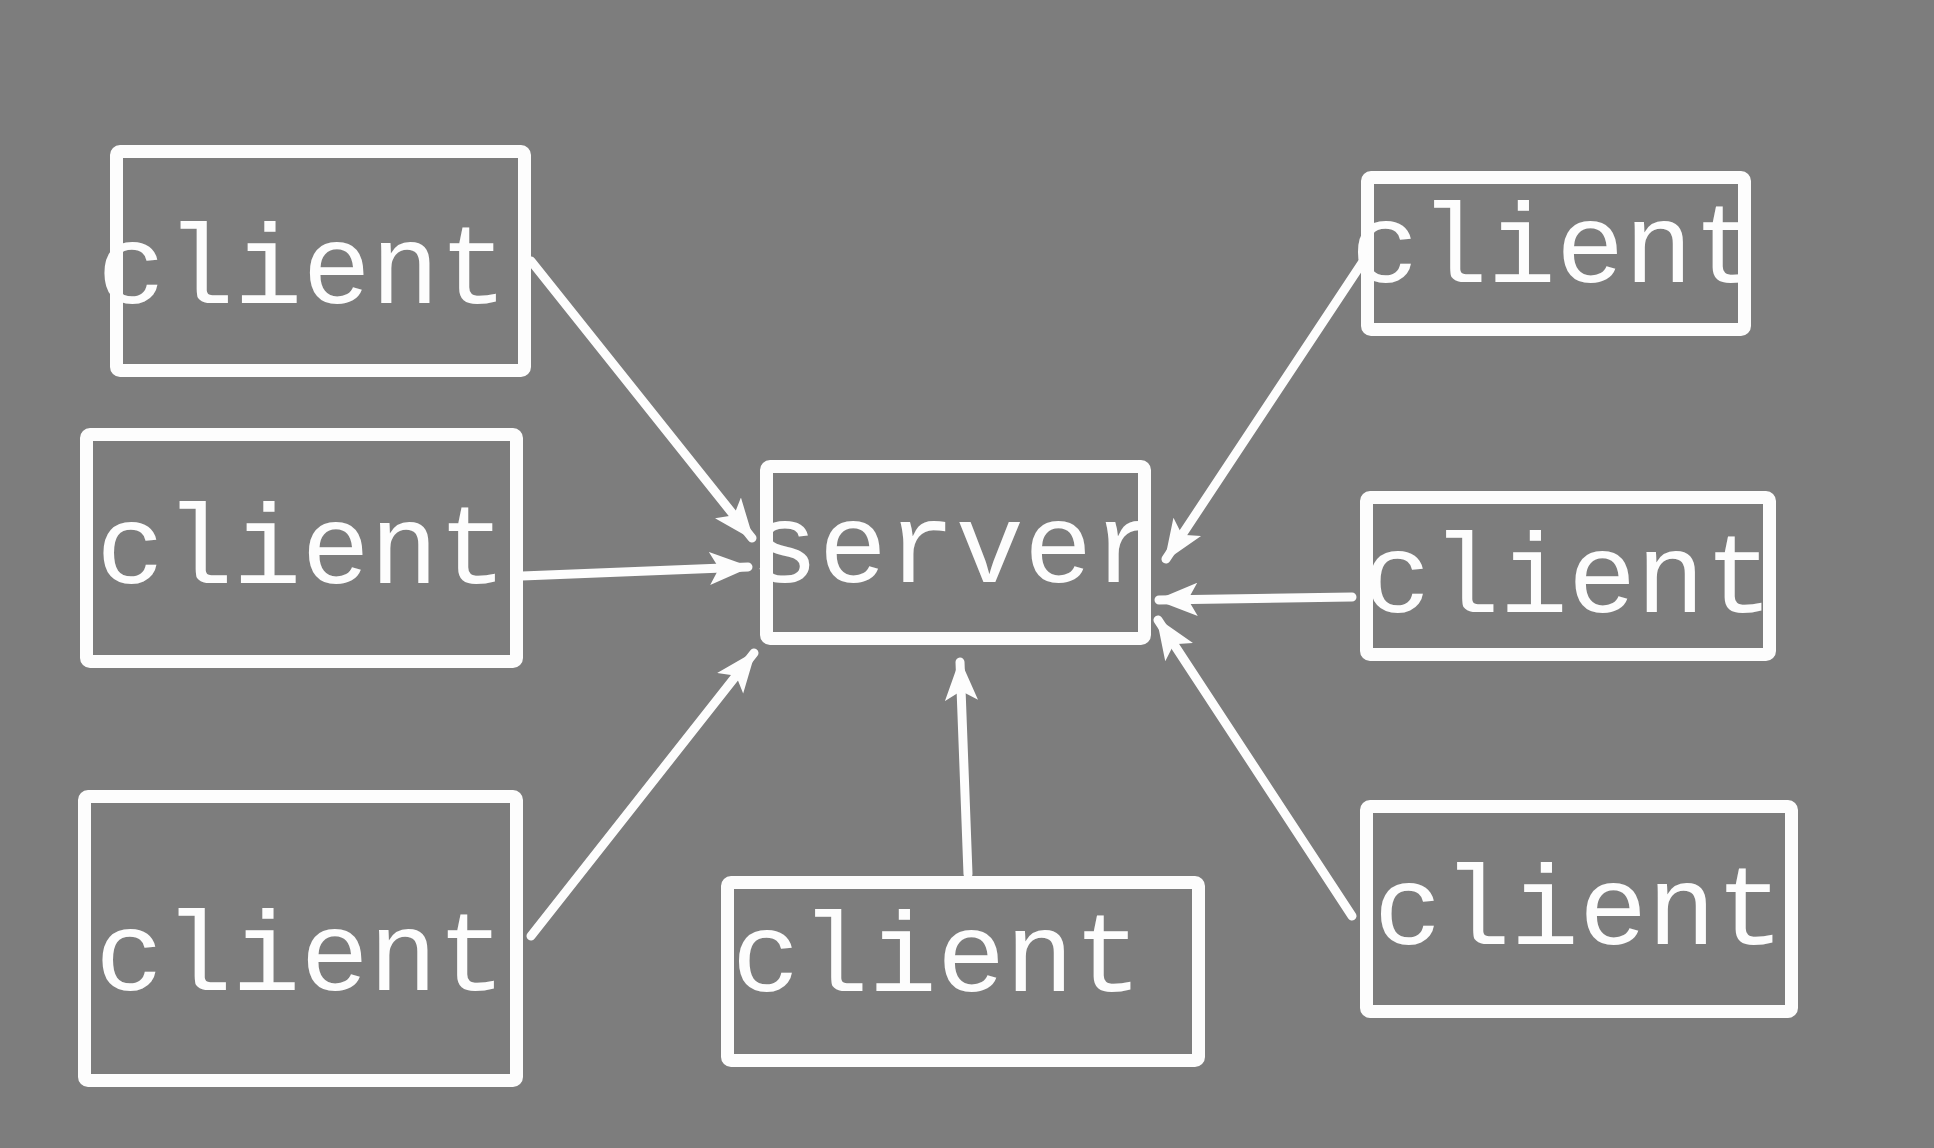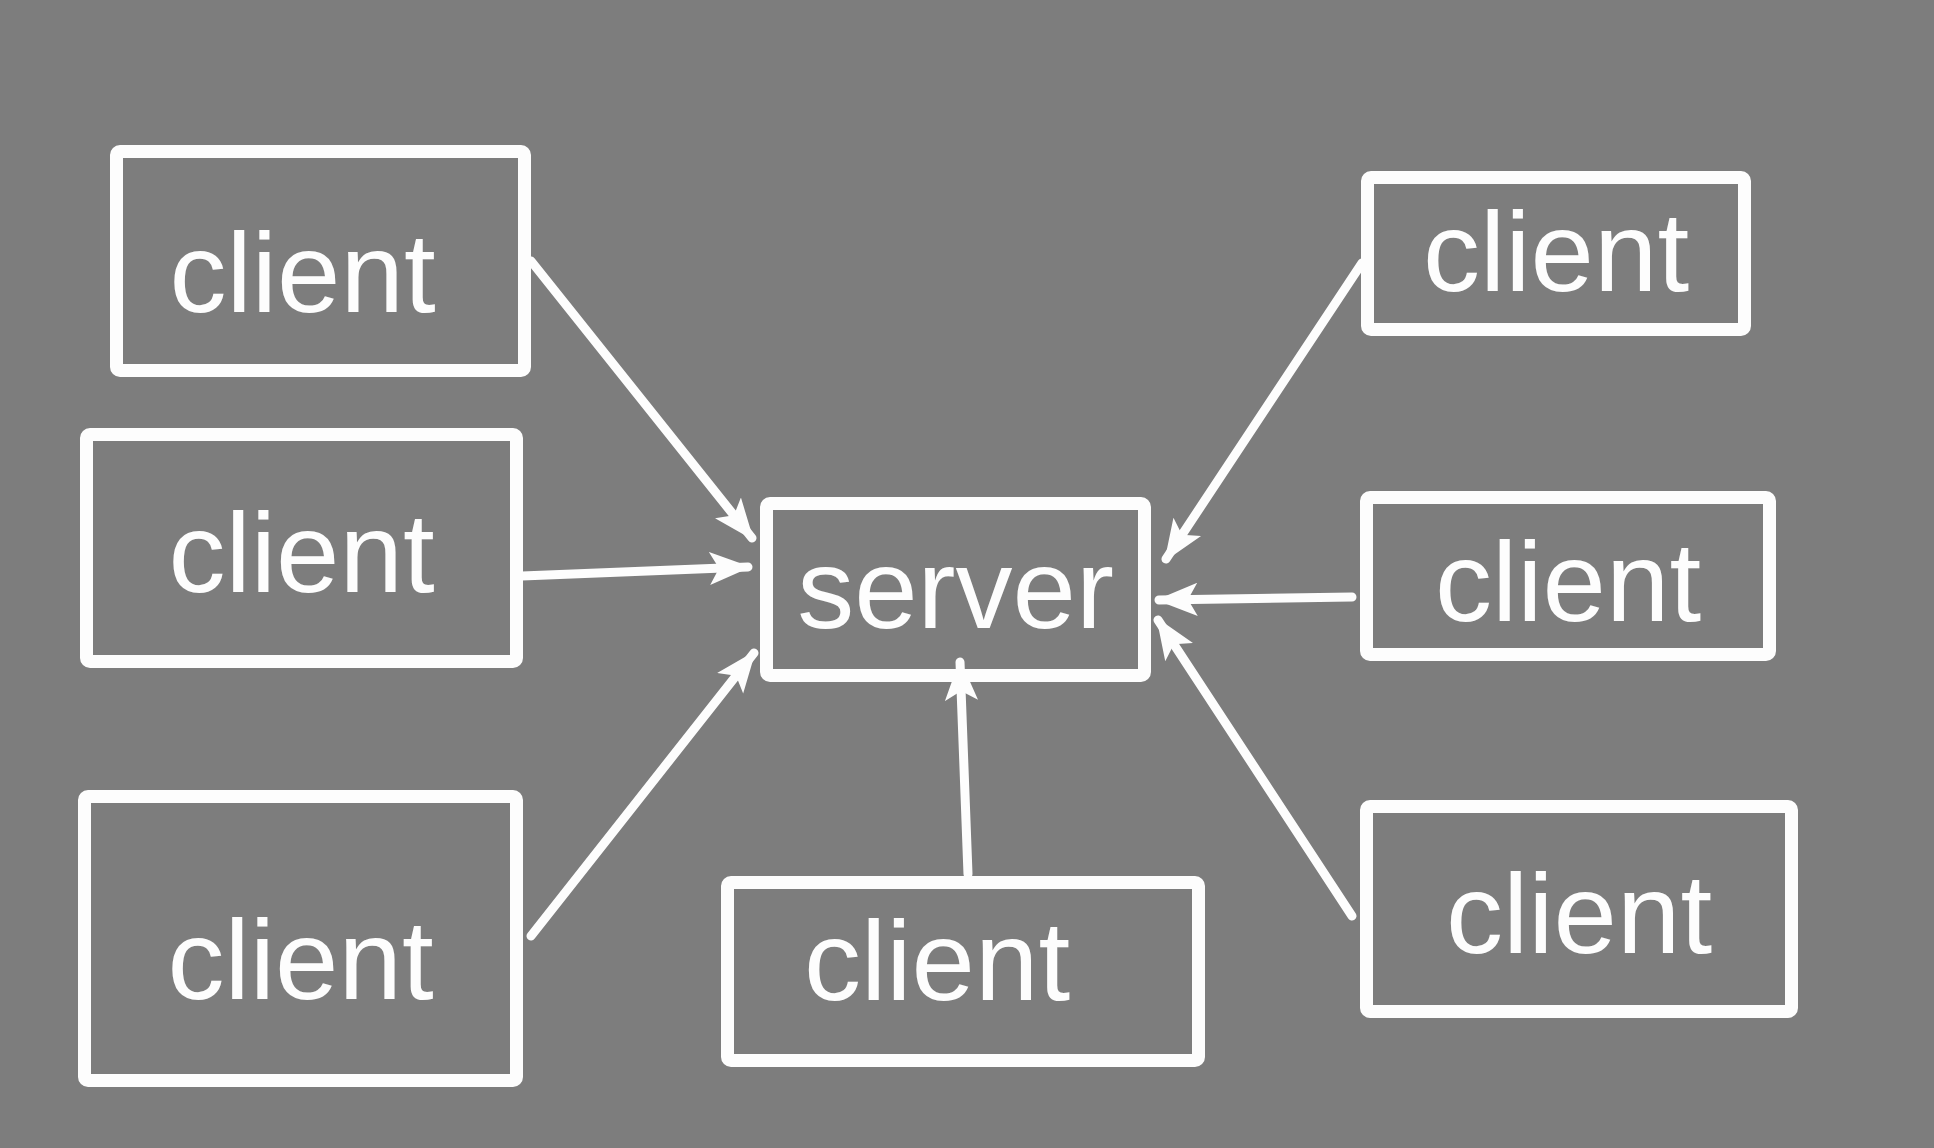--- a/index.html
+++ b/index.html
@@ -6,21 +6,21 @@
     margin: 0;
     padding: 0;
     background: #7d7d7d;
   }
   .canvas {
     position: relative;
     width: 1934px;
     height: 1148px;
     background: #7d7d7d;
     overflow: hidden;
-    font-family: Liberation Sans, sans-serif;
+    font-family: Liberation Mono, monospace;
   }
   svg.arrows {
     position: absolute;
     left: 0;
     top: 0;
     width: 1934px;
     height: 1148px;
     display: block;
   }
   .node {
@@ -41,21 +41,21 @@
     letter-spacing: 0px;
   }
   
   .n-tl     { left: 110px;  top: 145px; width: 421px; height: 232px; }
   .n-ml     { left: 80px;   top: 428px; width: 443px; height: 240px; }
   .n-bl     { left: 78px;   top: 790px; width: 445px; height: 297px; }
   .n-bm     { left: 721px;  top: 876px; width: 484px; height: 191px; }
   .n-tr     { left: 1361px; top: 171px; width: 390px; height: 165px; }
   .n-mr     { left: 1360px; top: 491px; width: 416px; height: 170px; }
   .n-br     { left: 1360px; top: 800px; width: 438px; height: 218px; }
-  .n-server { left: 760px;  top: 497px; width: 391px; height: 185px; }
+  .n-server { left: 760px;  top: 460px; width: 391px; height: 185px; }
   
   .n-tl     .label { transform: translate(-18px, 12px); }
   .n-ml     .label { transform: translate(0px, 5px); }
   .n-bl     .label { transform: translate(0px, 21px); }
   .n-bm     .label { transform: translate(-26px, -11px); }
   .n-tr     .label { transform: translate(0px, -2px); }
   .n-mr     .label { transform: translate(0px, 6px); }
   .n-br     .label { transform: translate(0px, 5px); }
   .n-server .label { transform: translate(0px, -1px); }
 </style>

